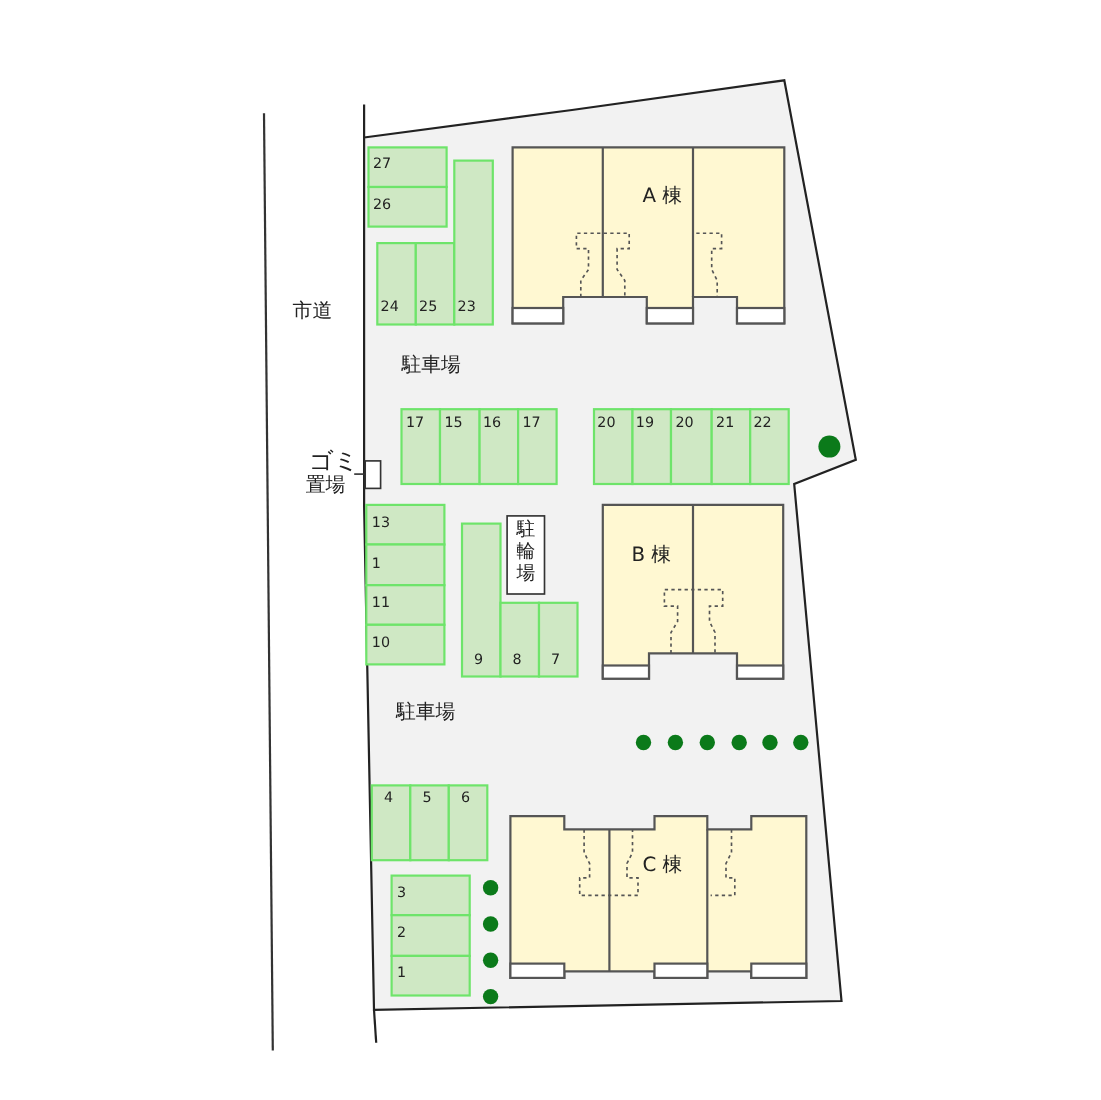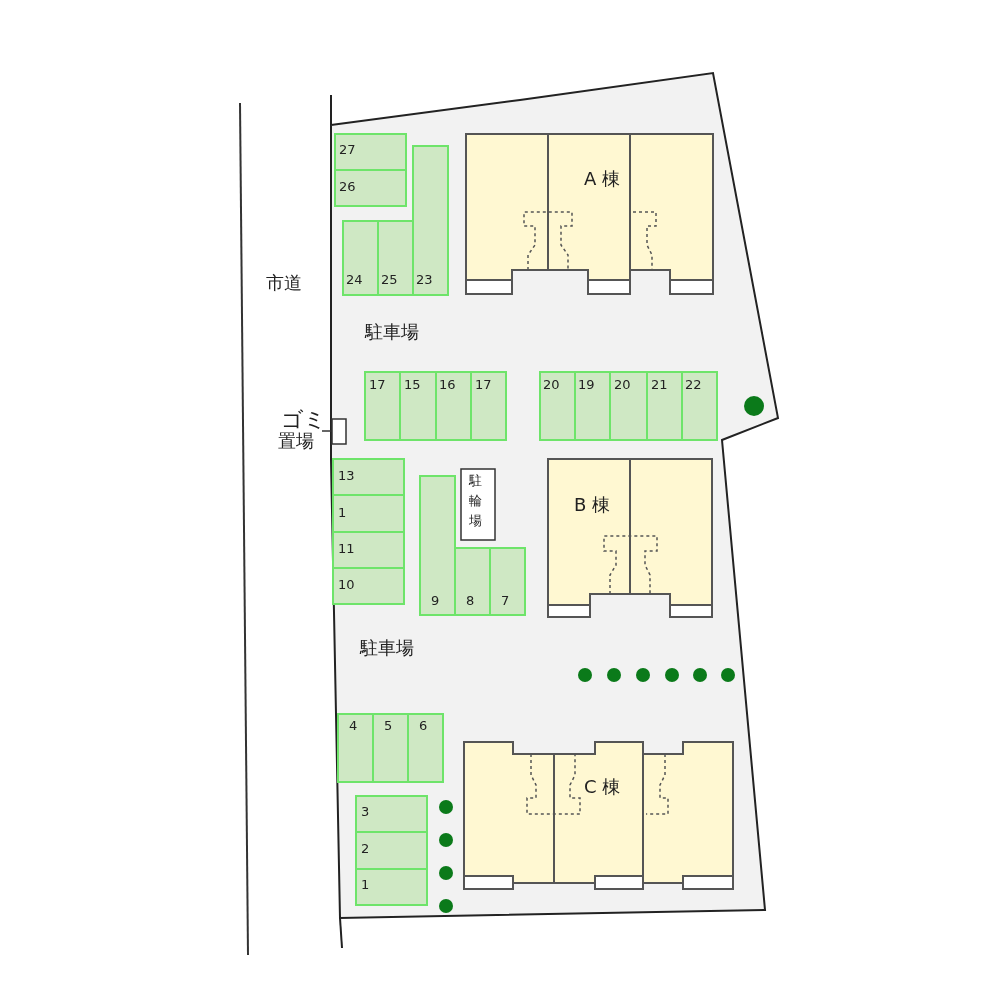--- a/index.html
+++ b/index.html
@@ -2,21 +2,21 @@
 <html><head>
 <meta charset="utf-8">
 <style>
   html,body{margin:0;padding:0;background:#ffffff;}
   #stage{position:relative;width:1001px;height:1000px;overflow:hidden;background:#fff;}
   svg{position:absolute;left:0;top:0;}
   .lbl{position:absolute;font-family:"DejaVu Sans","Liberation Sans",sans-serif;color:#222;white-space:nowrap;line-height:1;}
   .num{font-size:13px;}
   .jp{font-size:18px;text-align:right;}
   .bldg{font-size:18px;}
-  .vert{font-size:13px;line-height:20px;white-space:normal;width:18px;}
+  .vert{font-size:17px;line-height:20px;white-space:normal;width:18px;text-align:center;}
 </style>
 </head>
 <body>
 
 <div id="stage">
   <svg width="1001" height="1000" viewBox="0 0 1001 1000">
 
     <line x1="240" y1="103" x2="248" y2="955" stroke="#333" stroke-width="2"></line>
 
     <polygon points="331,125 520,100 713,73 778,418 722,440 765,910 340,918 331,460" fill="#f2f2f2" stroke="#222" stroke-width="2"></polygon>

